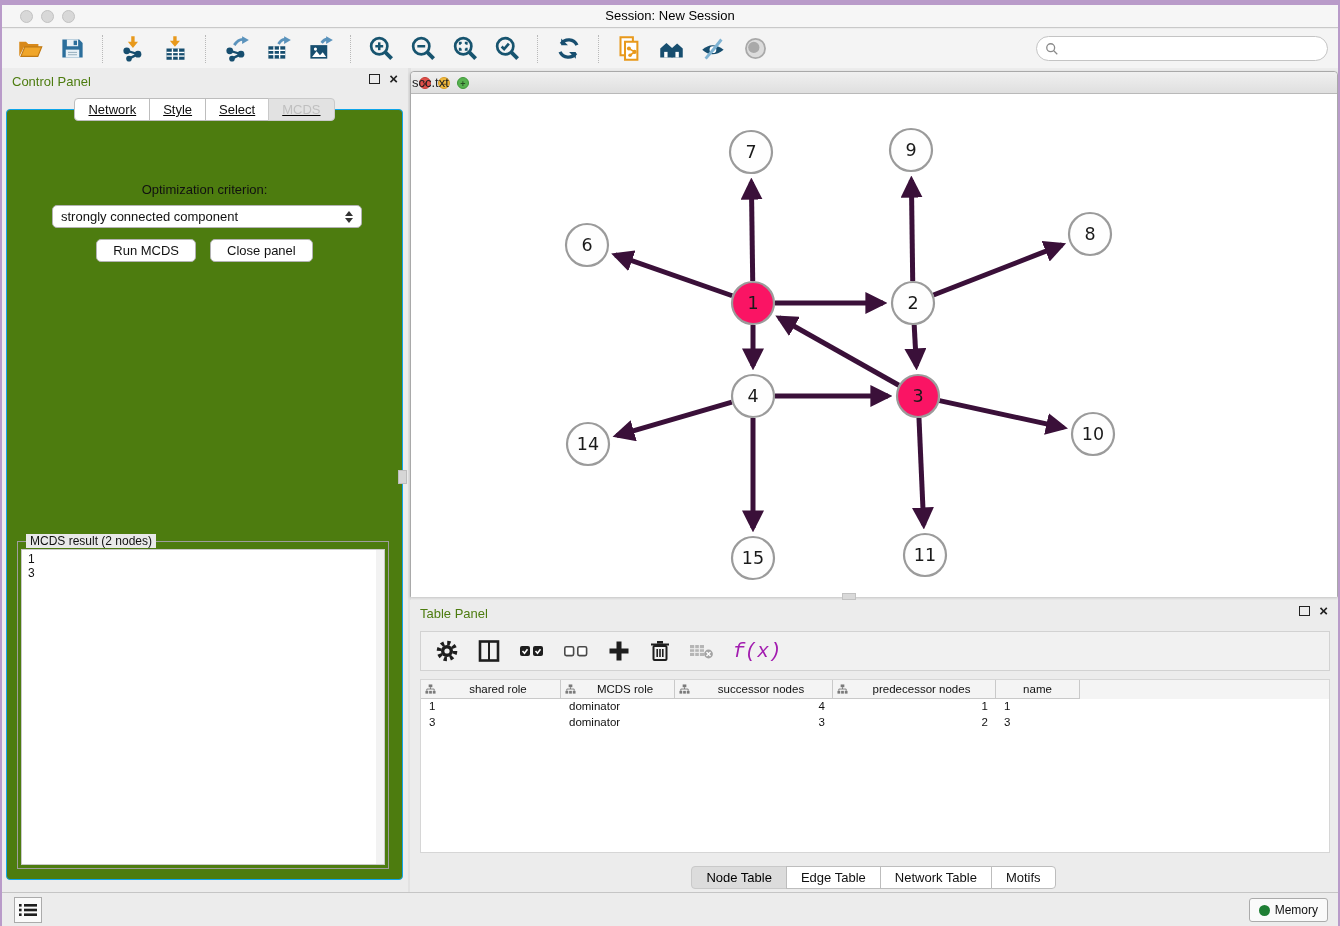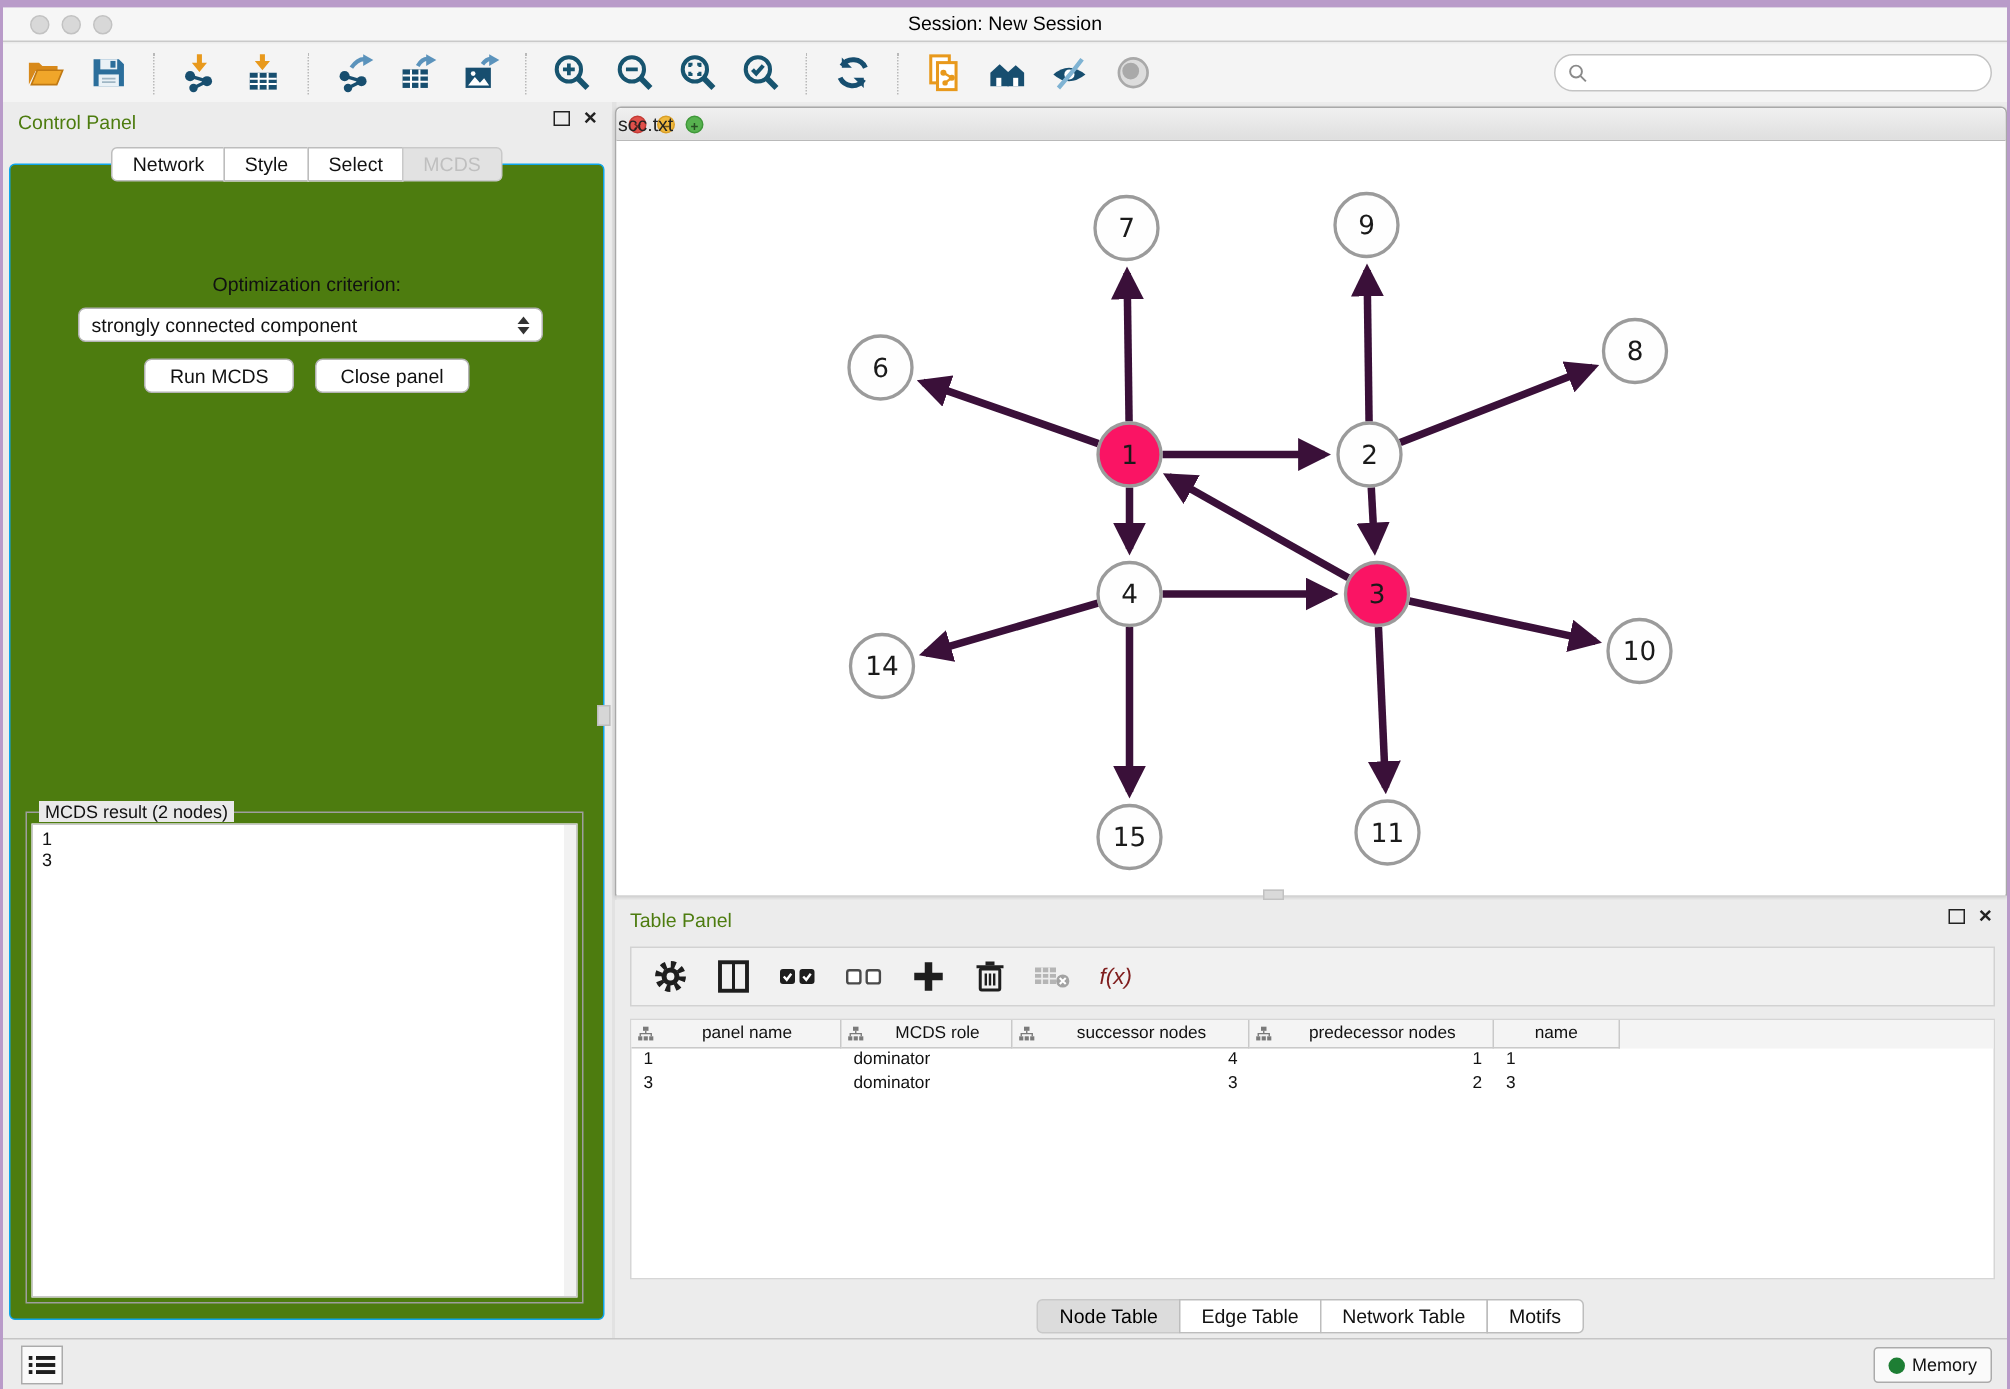--- a/index.html
+++ b/index.html
@@ -23,21 +23,21 @@
   .searchbox { position:absolute; right:10px; top:7px; width:292px; height:25px; background:#FFF;
                border:1px solid #C4C4C4; border-radius:13px; display:flex; align-items:center; padding-left:8px; }
   .searchbox input { border:none; outline:none; background:transparent; font-size:12px; width:250px; margin-left:5px; }
   
   .control-panel { position:absolute; left:0; top:63px; width:406px; bottom:34px; background:#ECECEC; }
   .panel-header { position:relative; height:26px; }
   .panel-title { position:absolute; left:10px; top:6px; font-size:13px; color:#4d7c0f; }
   .panel-btns { position:absolute; right:10px; top:6px; display:flex; gap:9px; align-items:center; }
   .float-ic { width:11px; height:10px; border:1.6px solid #222; display:inline-block; }
   .close-ic { font-size:15px; font-weight:bold; color:#222; line-height:10px; }
-  .cp-tabs { position:absolute; left:0; right:0; top:30px; display:flex; justify-content:center; z-index:2; }
+  .cp-tabs { position:absolute; left:0; right:0; top:30px; display:flex; justify-content:center; z-index:2;text-decoration:underline; }
   .tabbtn { border:1px solid #BDBDBD; background:#FFF; font-size:13px; color:#111; padding:3px 13px;
             margin-left:-1px; }
   .tabbtn:first-child { border-radius:4px 0 0 4px; }
   .tabbtn:last-child { border-radius:0 4px 4px 0; }
   .tabbtn.sel { background:#E2E2E2; color:#BFBFBF; border-color:#C9C9C9; }
   .cp-box { position:absolute; left:4px; right:5px; top:41px; bottom:12px; background:#4d7c0f;
             border:1px solid #0ea5e9; border-radius:4px; }
   .opt-label { position:absolute; left:0; right:0; top:72px; text-align:center; font-size:13px; color:#111; }
   .criterion { position:absolute; left:45px; width:310px; top:95px; height:23px; background:#FFF;
                border:1px solid #B3B3B3; border-radius:5px; display:flex; align-items:center;
@@ -68,21 +68,21 @@
   .ntl.red { background:#E0504A; border:1px solid #C43B36; }
   .ntl.yel { background:#F0B93D; border:1px solid #D99F27; }
   .ntl.grn { background:#57B24F; border:1px solid #3F9839; }
   .net-title { position:absolute; left:1px; right:0; top:3px; text-align:left; font-size:13px; color:#222; }
   .canvas { position:absolute; left:0; top:22px; width:926px; height:503px; background:#FFF; overflow:hidden; }
   
   .table-panel { position:absolute; left:408px; top:595px; width:928px; height:295px; background:#ECECEC; }
   .tp-toolbar { position:absolute; left:10px; right:8px; top:31px; height:40px; background:#F1F1F1;
                 border:1px solid #D2D2D2; display:flex; align-items:center; padding-left:14px; gap:18px; }
   .tpi { display:flex; align-items:center; justify-content:center; height:28px; }
-  .fx { font-family:Liberation Sans, sans-serif; font-style:italic; font-size:15px; color:#7f1d1d; }
+  .fx { font-family:Liberation Mono, monospace; font-style:italic; font-size:20px; color:#a21caf; }
   .tbl { position:absolute; left:10px; right:8px; top:79px; height:174px; background:#FFF; border:1px solid #D6D6D6; }
   .thead { display:flex; height:19px; background:#F4F4F4; }
   .th { display:flex; align-items:center; border-right:1px solid #C9C9C9; border-bottom:1px solid #C9C9C9;
         font-size:11.5px; color:#111; position:relative; }
   .th .thlabel { flex:1; text-align:center; }
   .th svg { margin-left:4px; }
   .trow { display:flex; height:16px; font-size:11.5px; color:#111; }
   .td { padding:1px 8px 0 8px; overflow:hidden; white-space:nowrap; }
   .td.r { text-align:right; }
   .tp-tabs { position:absolute; left:0; right:0; bottom:6px; display:flex; justify-content:center; }
@@ -452,21 +452,21 @@
     <div class="tbl">
       <div class="thead" id="thead">
           <div class="th" style="width: 140px;">
             <svg width="11" height="11" viewBox="0 0 12 12">
               <rect x="4" y="0.5" width="4" height="3" fill="#7A7A7A"></rect>
               <path d="M6 3.5 v2 M2 7.5 v-2 h8 v2" fill="none" stroke="#7A7A7A" stroke-width="1"></path>
               <rect x="0.5" y="7.5" width="3" height="3" fill="#7A7A7A"></rect>
               <rect x="4.5" y="7.5" width="3" height="3" fill="#7A7A7A"></rect>
               <rect x="8.5" y="7.5" width="3" height="3" fill="#7A7A7A"></rect>
             </svg>
-            <span class="thlabel">panel name</span>
+            <span class="thlabel">shared role</span>
           </div>
           <div class="th" style="width: 114px;">
             <svg width="11" height="11" viewBox="0 0 12 12">
               <rect x="4" y="0.5" width="4" height="3" fill="#7A7A7A"></rect>
               <path d="M6 3.5 v2 M2 7.5 v-2 h8 v2" fill="none" stroke="#7A7A7A" stroke-width="1"></path>
               <rect x="0.5" y="7.5" width="3" height="3" fill="#7A7A7A"></rect>
               <rect x="4.5" y="7.5" width="3" height="3" fill="#7A7A7A"></rect>
               <rect x="8.5" y="7.5" width="3" height="3" fill="#7A7A7A"></rect>
             </svg>
             <span class="thlabel">MCDS role</span>

